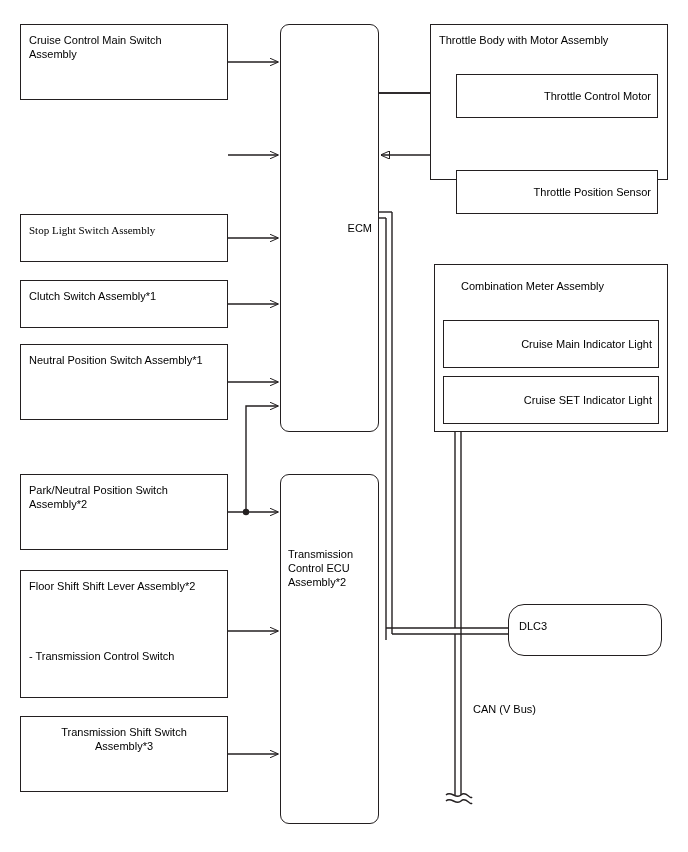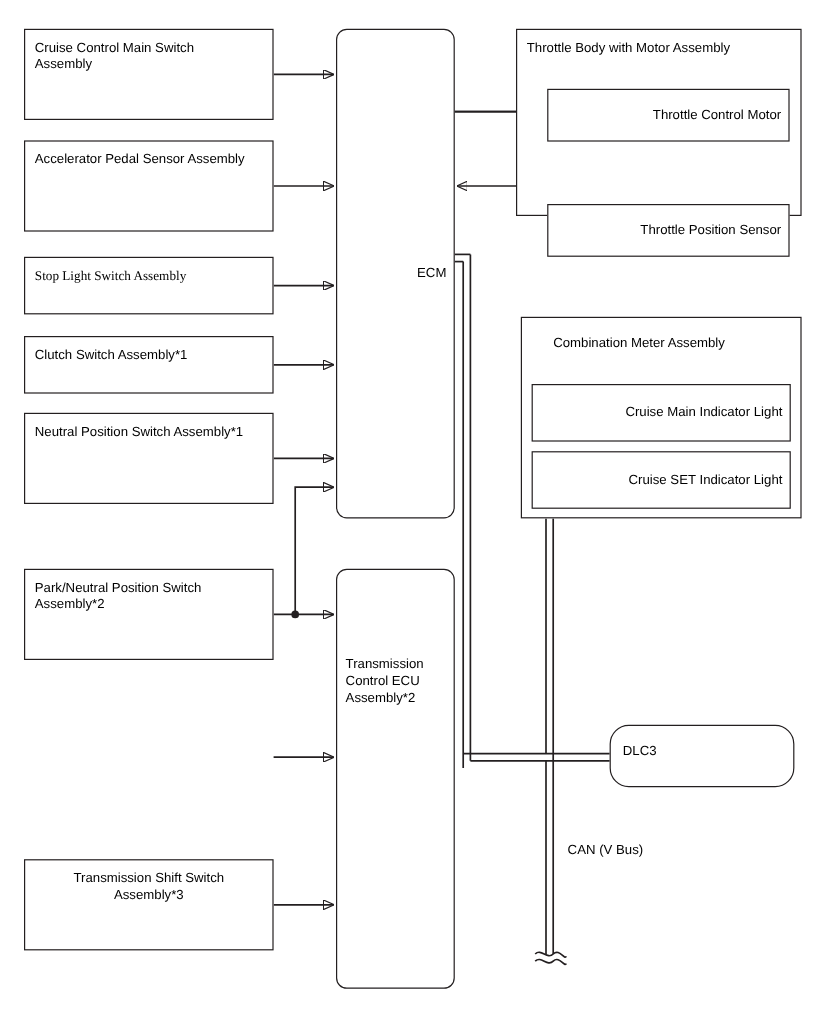--- a/index.html
+++ b/index.html
@@ -109,41 +109,42 @@
     <line x1="461" y1="634" x2="461" y2="795" stroke-width="1.4"></line>
     <path d="M446,795 C451,790 456,800 461,795 C466,790 470,800 472,797" stroke-width="1.4"></path>
     <path d="M446,801 C451,796 456,806 461,801 C466,796 470,806 472,803" stroke-width="1.4"></path>
   </svg>
 
   <div class="box" style="left:20px; top:24px; width:208px; height:76px;">
     <span class="label">Cruise Control Main Switch
 Assembly</span>
   </div>
 
-  <div class="box" style="left:20px; top:117px; width:208px; height:76px;">
-    <span class="label">Accelerator Pedal Sensor Assembly</span>
-  </div>
 
   <div class="box" style="left:20px; top:214px; width:208px; height:48px;font-family:Liberation Serif, serif;">
     <span class="label">Stop Light Switch Assembly</span>
   </div>
 
   <div class="box" style="left:20px; top:280px; width:208px; height:48px;">
     <span class="label">Clutch Switch Assembly*1</span>
   </div>
 
   <div class="box" style="left:20px; top:344px; width:208px; height:76px;">
     <span class="label">Neutral Position Switch Assembly*1</span>
   </div>
 
   <div class="box" style="left:20px; top:474px; width:208px; height:76px;">
     <span class="label">Park/Neutral Position Switch
 Assembly*2</span>
   </div>
 
+  <div class="box" style="left:20px; top:570px; width:208px; height:128px;">
+    <span class="label">Floor Shift Shift Lever Assembly*2</span>
+    <span class="free-text" style="left:8px; top:78px;">- Transmission Control Switch</span>
+  </div>
 
   <div class="box" style="left:20px; top:716px; width:208px; height:76px;text-align:center;">
     <span class="label">Transmission Shift Switch
 Assembly*3</span>
   </div>
 
   <div class="box rounded centered" style="left:280px; top:24px; width:99px; height:408px;">
     <span class="label">ECM</span>
   </div>
 

